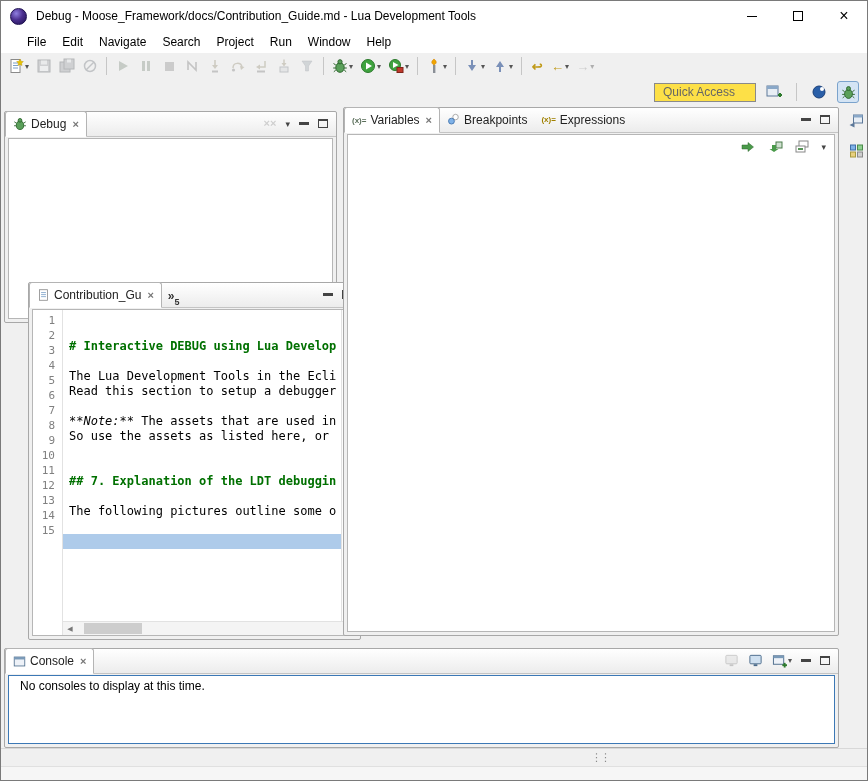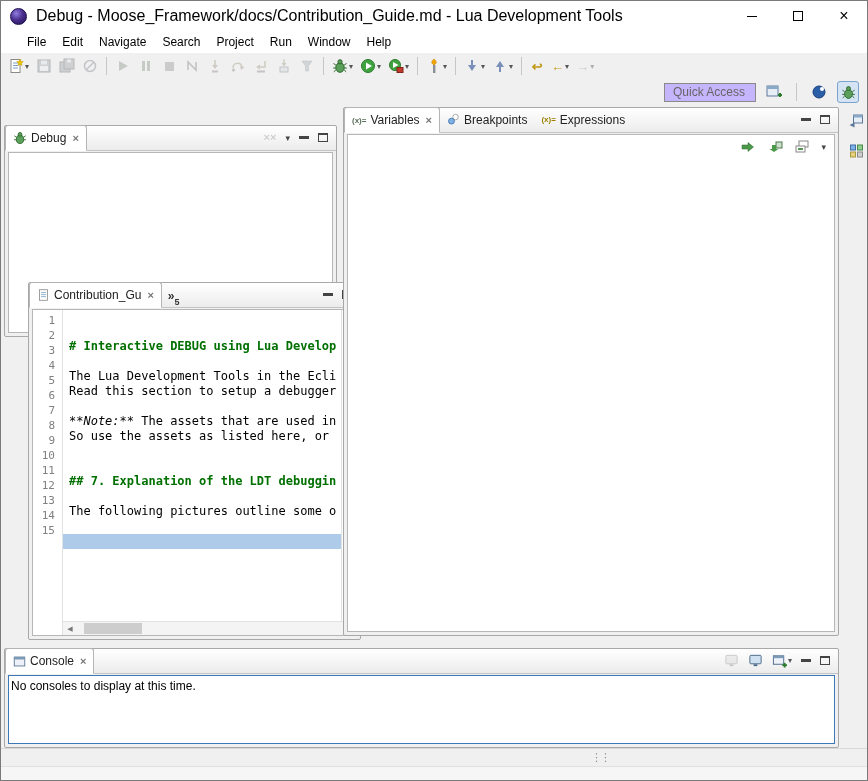--- a/index.html
+++ b/index.html
@@ -11,41 +11,41 @@
     font-size: 12px;
     color: #000;
     overflow: hidden;
     border: 1px solid #7a7a7a;
   }
   
   .titlebar { height:30px; background:#fff; display:flex; align-items:center; }
   .app-icon { width:17px; height:17px; border-radius:50%; margin:0 9px 0 9px;
     background: radial-gradient(circle at 35% 30%, #8f7fe0 0%, #4b2f8f 45%, #1d0f4f 100%);
     border:1px solid #1d0f4f; flex:0 0 auto; }
-  .title-text { font-size:16px; white-space:nowrap; }
+  .title-text { font-size:12px; white-space:nowrap; }
   .win-controls { margin-left:auto; display:flex; height:100%; }
   .win-btn { width:46px; display:flex; align-items:center; justify-content:center; cursor:default; }
   .wmin { width:10px; height:1px; background:#000; display:block; }
   .wmax { width:10px; height:10px; border:1px solid #000; display:block; }
   .wclose { font-size:16px; line-height:1; }
   
   .menubar { height:22px; background:#fff; display:flex; align-items:center; padding-left:18px; }
   .menu-item { padding:3px 8px; }
   .toolbar { height:26px; display:flex; align-items:center; padding-left:4px; gap:1px; }
   .tool { height:22px; min-width:20px; display:flex; align-items:center; justify-content:center; padding:0 2px; border:1px solid transparent; border-radius:2px; }
   .caret { font-size:8px; color:#555; margin-left:1px; }
   .tsep { width:1px; height:18px; background:#c6c6c6; margin:0 4px; }
   .disabled { opacity:.42; filter:grayscale(70%); }
   .ic { display:block; }
   .tg { font-size:13px; line-height:1; }
   .gold { color:#c09a18; font-weight:bold; }
   .gray { color:#9a9a9a; font-weight:bold; }
   
   .qa-row { height:26px; display:flex; align-items:center; justify-content:flex-end; gap:7px; padding-right:8px; }
-  .qa-box { border:1px solid #8a8a8a; background:#c4b5fd; color:#666; padding:0 8px; height:19px; width:92px; display:flex; align-items:center; }
+  .qa-box { border:1px solid #8a8a8a; background:#fde047; color:#666; padding:0 8px; height:19px; width:102px; display:flex; align-items:center; }
   .persp { display:flex; align-items:center; justify-content:center; width:22px; height:22px; border:1px solid transparent; border-radius:3px; }
   .persp.selected { background:#d4e4f4; border-color:#7ba3cc; }
   
   .view { position:absolute; background:#f0f0f0; border:1px solid #a8a8a8; border-radius:2px; }
   .vhead { height:25px; display:flex; align-items:flex-end; background:linear-gradient(#ffffff,#ececec); border-bottom:1px solid #c4c4c4; border-radius:2px 2px 0 0; position:relative; }
   .tab { display:flex; align-items:center; gap:4px; padding:0 7px; height:25px; color:#222; white-space:nowrap; }
   .tab.sel { background:#fff; border:1px solid #b4b4b4; border-bottom-color:#fff; border-radius:3px 3px 0 0; margin-bottom:-1px; height:26px; }
   .tabx { color:#777; font-size:11px; font-weight:bold; margin-left:2px; }
   .vctrl { margin-left:auto; display:flex; align-items:center; gap:9px; padding:0 8px; height:25px; }
   .gmin { width:10px; height:3px; background:#444; display:block; }
@@ -67,21 +67,21 @@
   .hs-track { flex:1; height:100%; position:relative; }
   .hs-thumb { position:absolute; left:7px; top:1px; bottom:1px; width:58px; background:#cdcdcd; }
   .more-tabs { display:flex; align-items:flex-start; margin-left:6px; color:#333; font-weight:bold; }
   .more-tabs .cnt { font-size:9px; margin-top:8px; }
   
   .rp-tools { position:absolute; top:31px; right:12px; display:flex; align-items:center; gap:11px; }
   .tab-ic-text { font-size:8px; color:#5a6e5a; font-weight:bold; letter-spacing:0; }
   .tab-ic-text.goldt { color:#a08000; }
   
   .console-body { position:absolute; left:3px; right:3px; top:26px; bottom:3px; background:#fff; border:1px solid #3c78b5; }
-  .console-msg { padding:3px 2px; }
+  .console-msg { padding:3px 11px; }
   
   .side-strip { position:absolute; left:844px; top:106px; width:22px; height:529px; display:flex; flex-direction:column; align-items:center; padding-top:6px; gap:14px; }
   
   .statusbar { position:absolute; left:0; right:0; top:747px; height:33px; background:#f0f0f0; border-top:1px solid #d8d8d8; }
   .grip { position:absolute; left:590px; top:2px; color:#8a8a8a; font-size:11px; letter-spacing:-2px; }
   .status-inner { position:absolute; left:0; right:0; bottom:0; height:15px; background:#f6f6f6; border-top:1px solid #e0e0e0; }
 </style>
 </head>
 <body>
 
@@ -286,21 +286,21 @@
         <line x1="3.8" y1="7" x2="1.5" y2="5.5" stroke="#2d652d"></line>
         <line x1="3.8" y1="10" x2="1.2" y2="10" stroke="#2d652d"></line>
         <line x1="3.8" y1="12" x2="1.8" y2="13.8" stroke="#2d652d"></line>
         <line x1="12.2" y1="7" x2="14.5" y2="5.5" stroke="#2d652d"></line>
         <line x1="12.2" y1="10" x2="14.8" y2="10" stroke="#2d652d"></line>
         <line x1="12.2" y1="12" x2="14.2" y2="13.8" stroke="#2d652d"></line>
       </svg>
   </div>
 </div>
 
-<div class="view" style="left:3px; top:124px; width:333px; height:212px;">
+<div class="view" style="left:3px; top:110px; width:333px; height:212px;">
   <div class="vhead">
     <div class="tab sel">
       <svg class="ic" width="14" height="14" viewBox="0 0 16 16">
           <ellipse cx="8" cy="9.5" rx="4.2" ry="4.8" fill="#5aa05a" stroke="#2d652d"></ellipse>
           <circle cx="8" cy="3.8" r="2.1" fill="#5aa05a" stroke="#2d652d"></circle>
           <line x1="3.8" y1="7" x2="1.5" y2="5.5" stroke="#2d652d"></line>
           <line x1="3.8" y1="10" x2="1.2" y2="10" stroke="#2d652d"></line>
           <line x1="12.2" y1="7" x2="14.5" y2="5.5" stroke="#2d652d"></line>
           <line x1="12.2" y1="10" x2="14.8" y2="10" stroke="#2d652d"></line>
         </svg>

